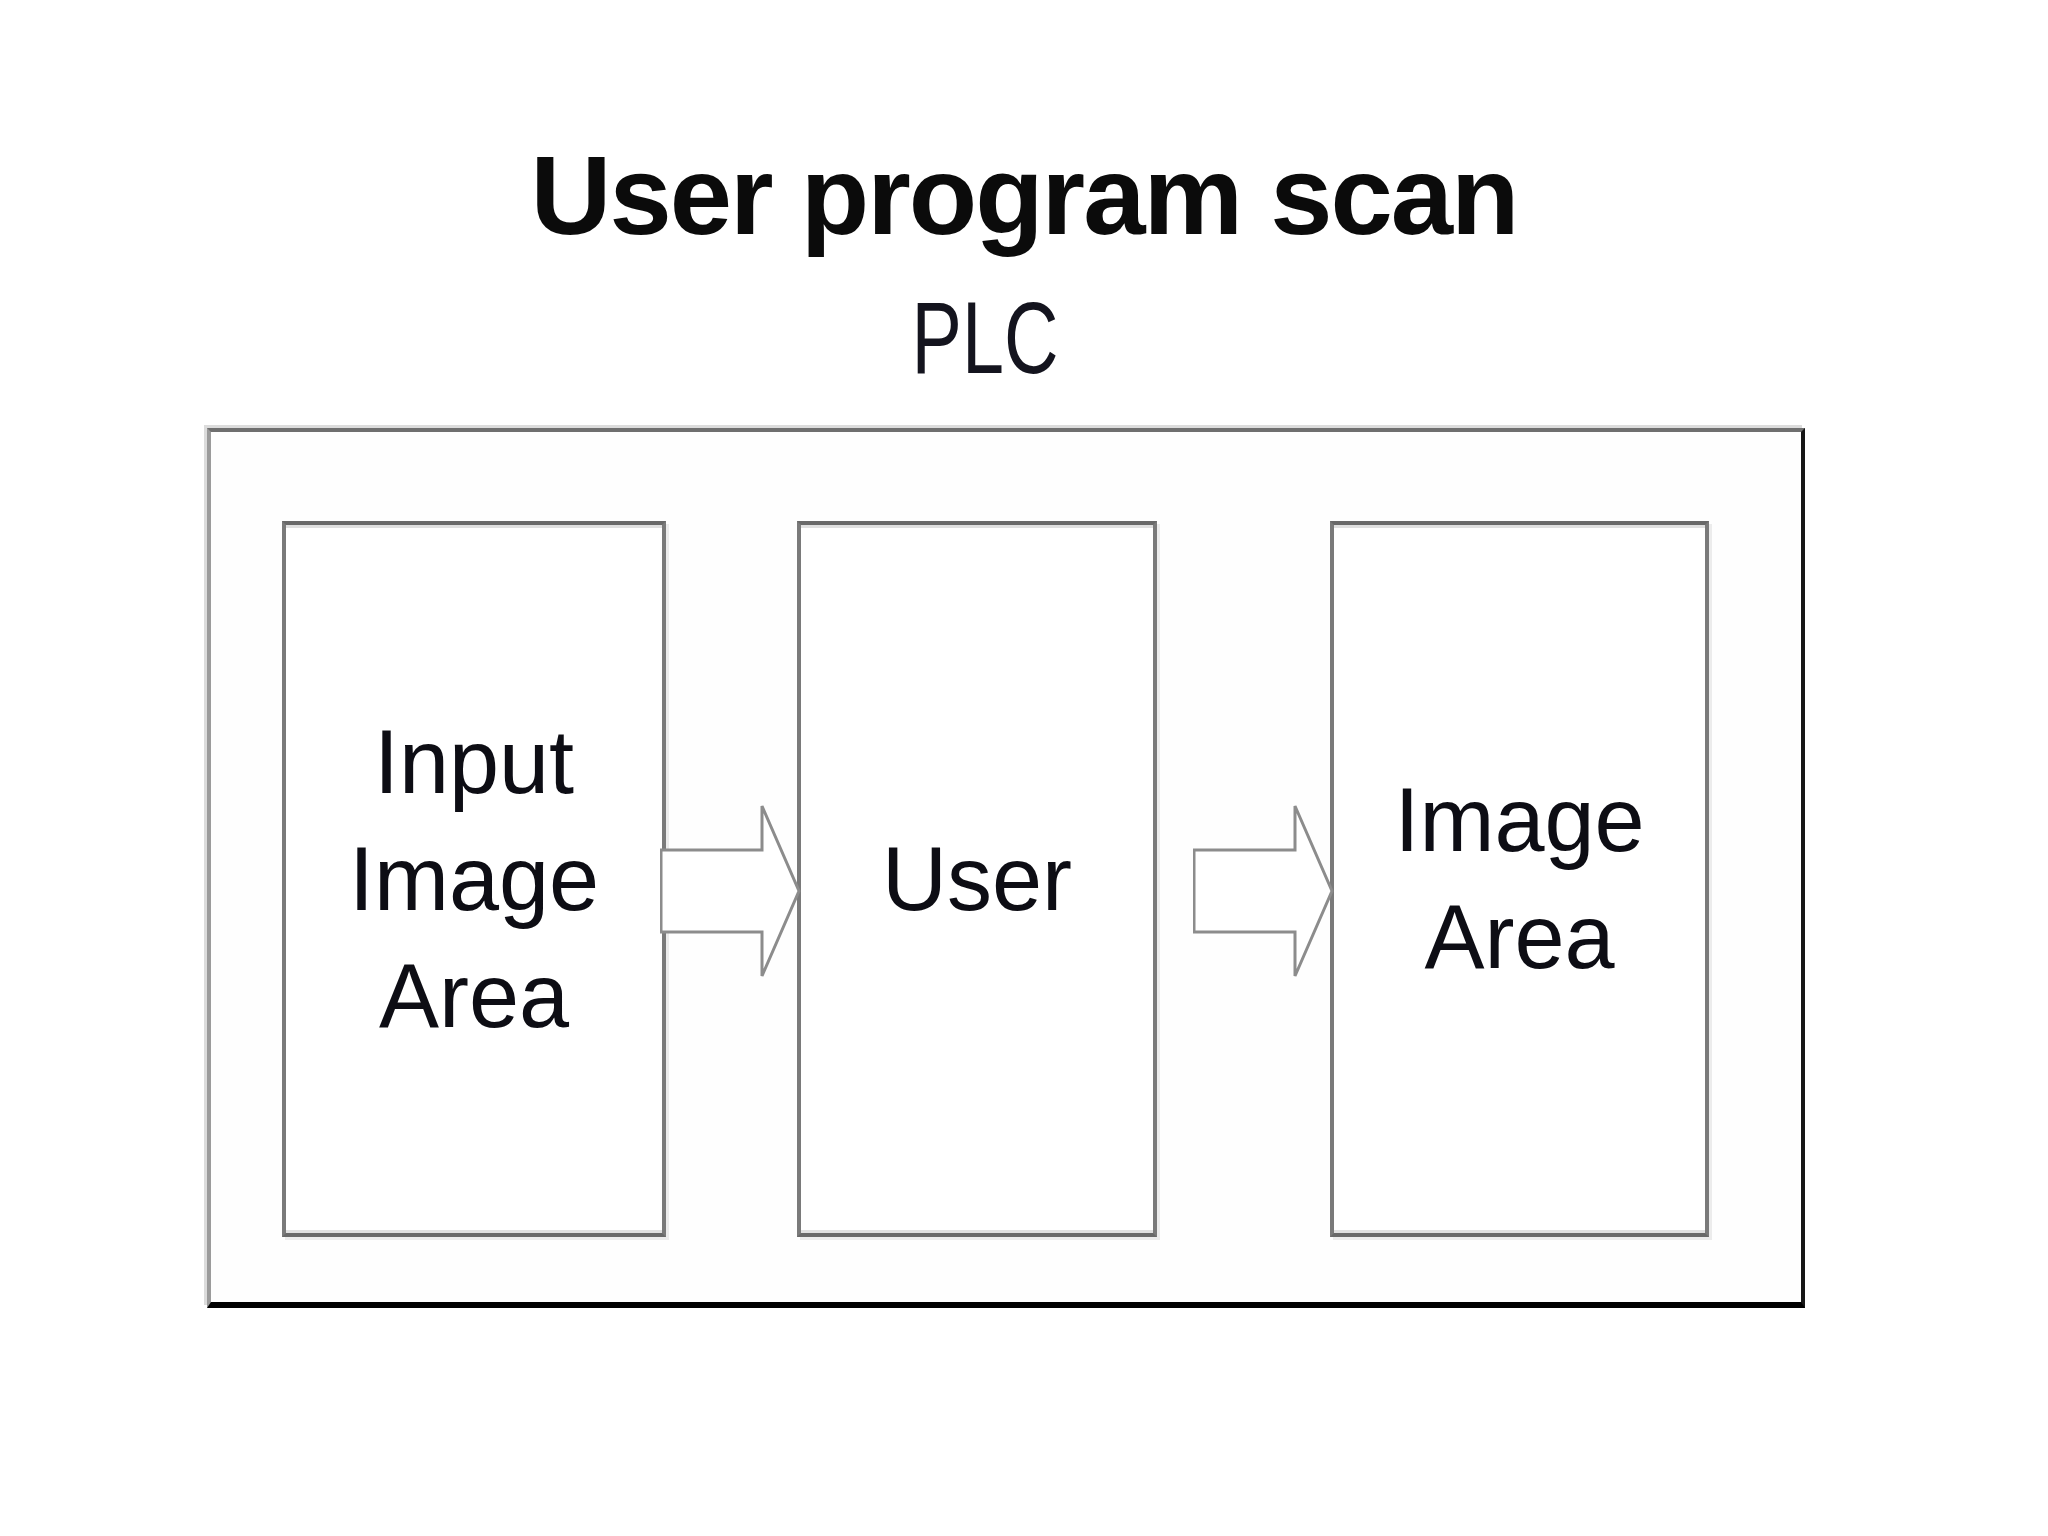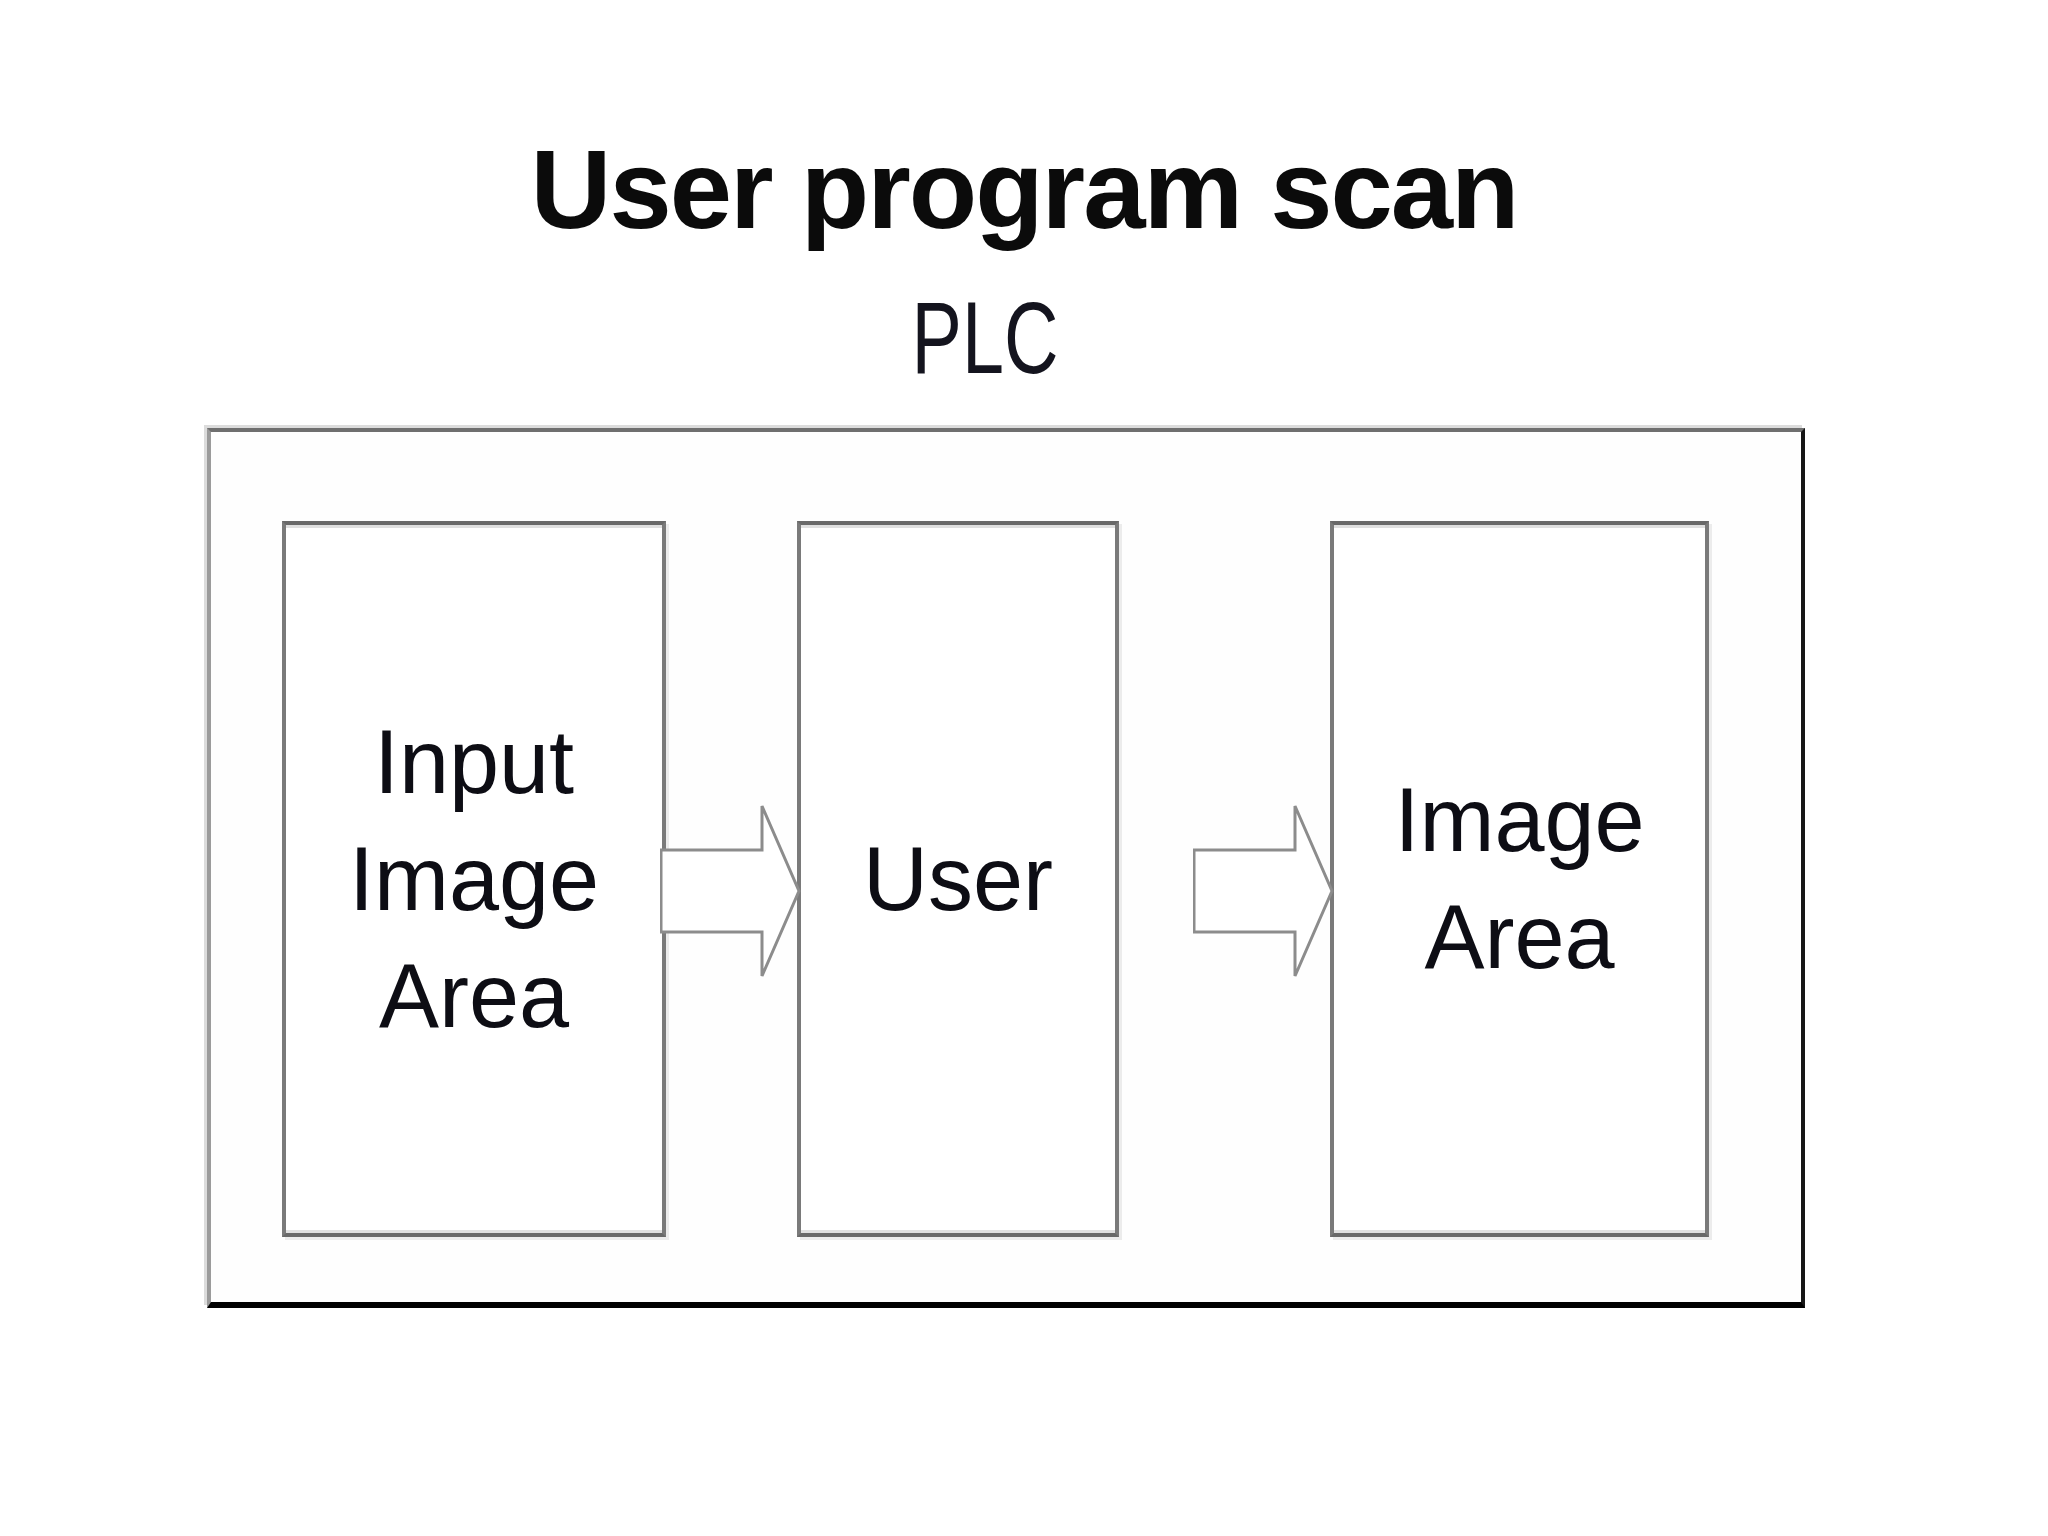--- a/index.html
+++ b/index.html
@@ -12,21 +12,21 @@
     width: 2048px;
     height: 1536px;
     background: #ffffff;
     overflow: hidden;
     font-family: "Liberation Sans", "DejaVu Sans", sans-serif;
     color: #0d0d0d;
   }
   .slide-title {
     position: absolute;
     left: 0;
-    top: 120px;
+    top: 126px;
     width: 2048px;
     height: 140px;
     line-height: 140px;
     text-align: center;
     font-size: 112px;
     font-weight: bold;
     letter-spacing: -2px;
     color: #0b0b0b;
     white-space: nowrap;
   }
@@ -65,21 +65,21 @@
     border: 4px solid #7a7a7a;
     border-top-color: #696969;
     border-bottom-color: #696969;
     box-shadow: inset 0 3px 0 0 #dfdfdf, inset 0 -3px 0 0 #dfdfdf, 3px 3px 0 0 #ececec;
     display: flex;
     flex-direction: column;
     align-items: center;
     justify-content: center;
   }
   .inner-box.input  { left: 282px;  width: 384px; }
-  .inner-box.program{ left: 797px;  width: 322px; }
+  .inner-box.program{ left: 797px;  width: 360px; }
   .inner-box.output { left: 1330px; width: 379px; }
   .box-label {
     text-align: center;
     font-size: 90px;
     line-height: 117px;
     color: #0d0d14;
     white-space: nowrap;
   }
   .box-label .line { display: block; }
   .block-arrow {

